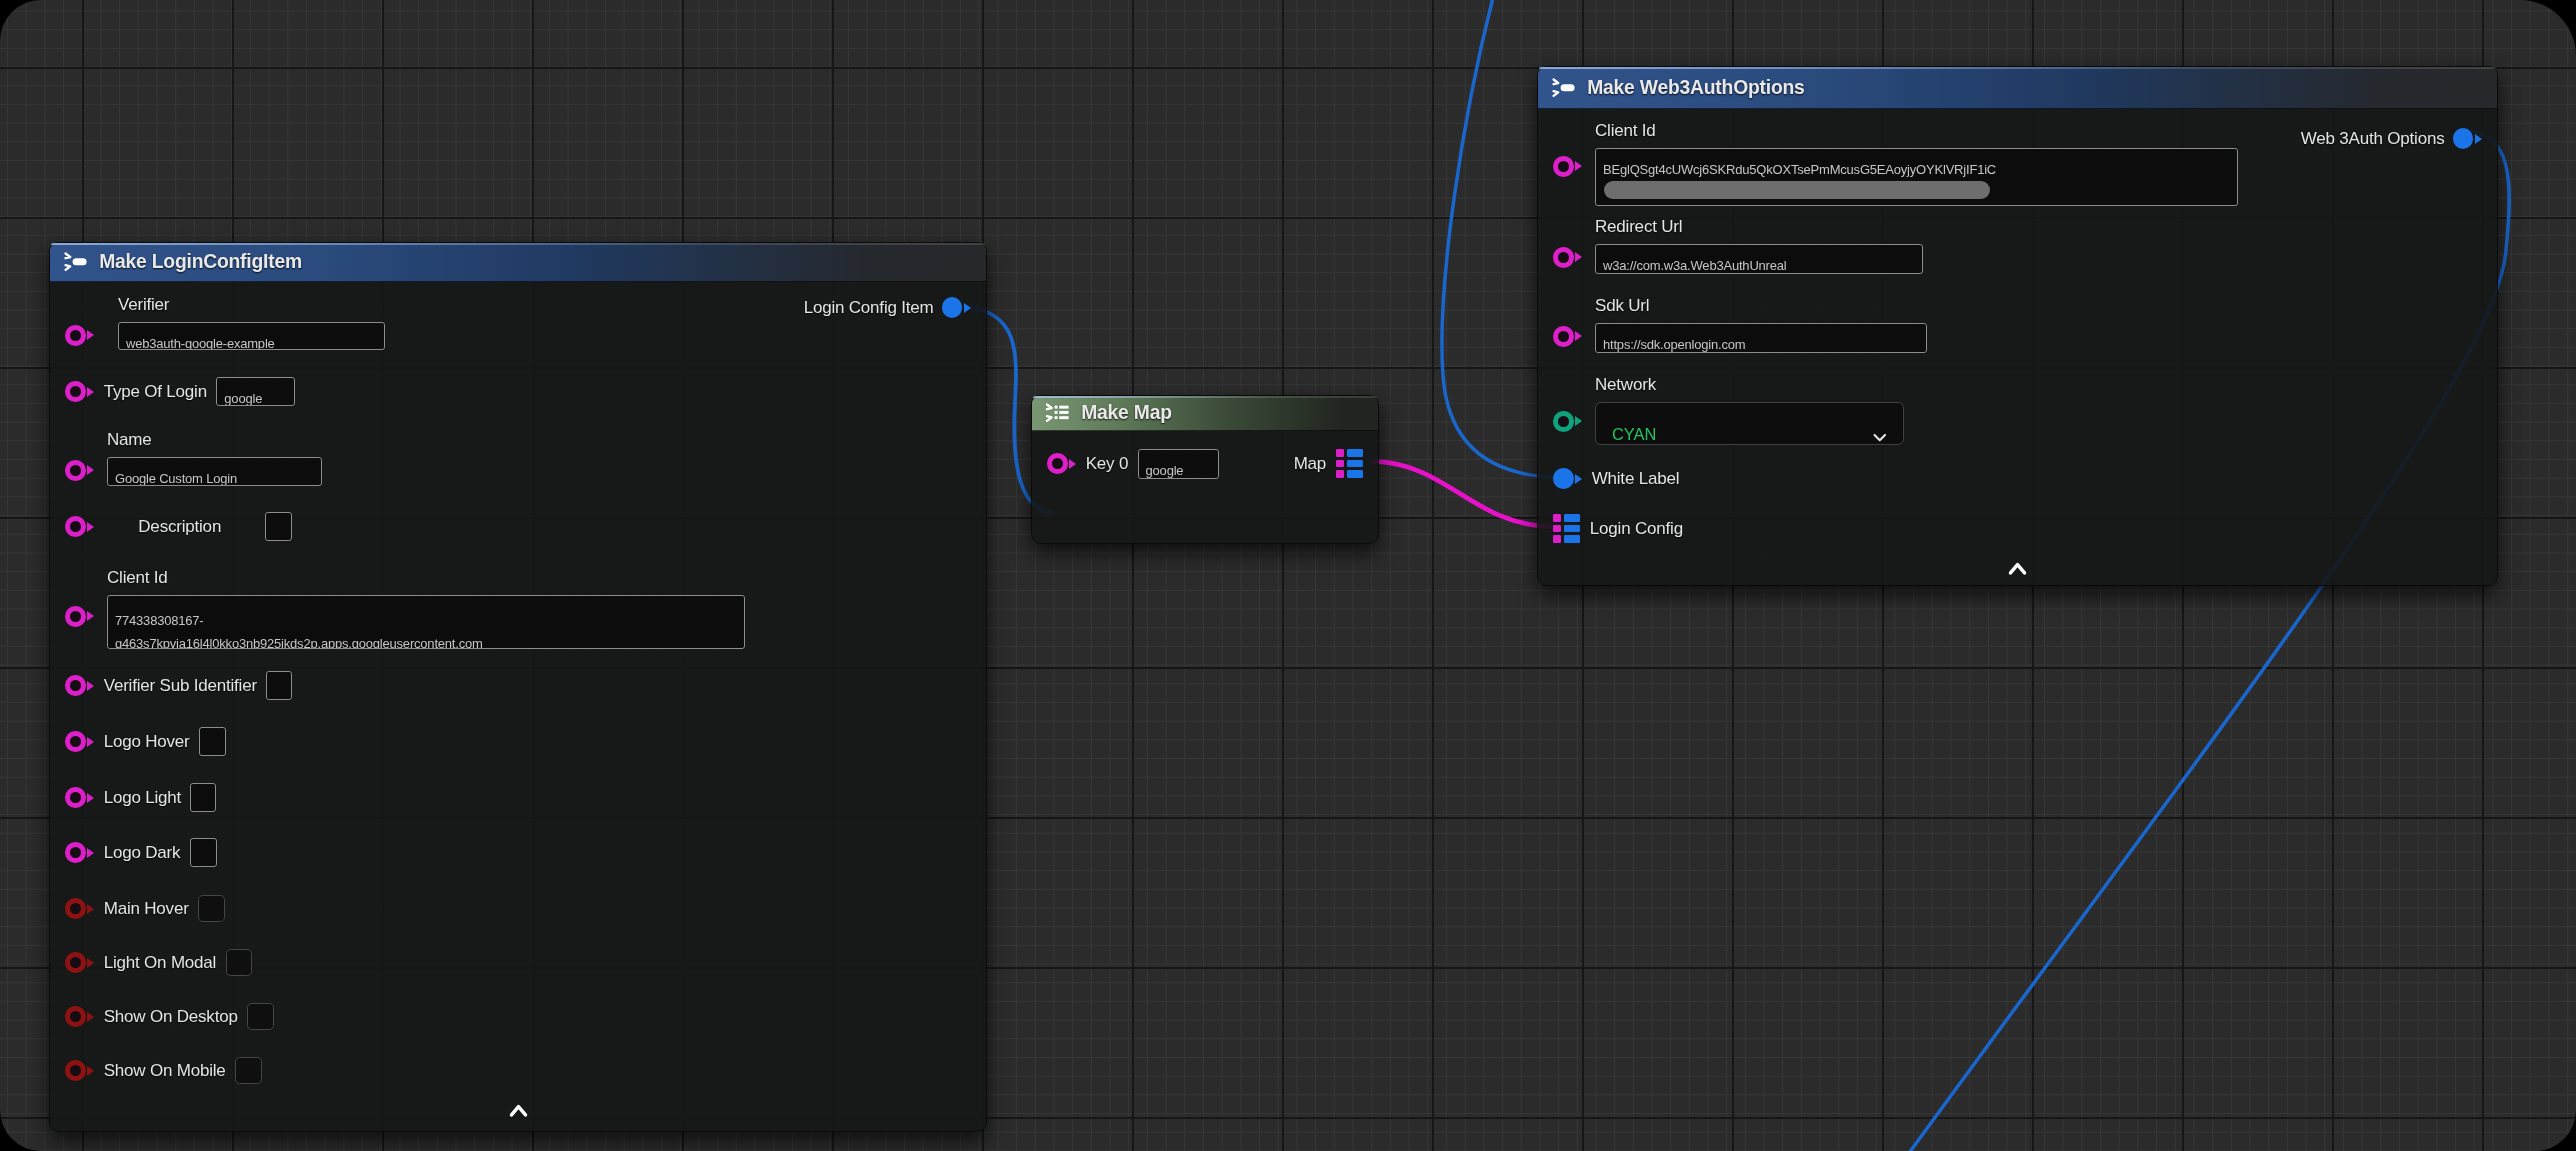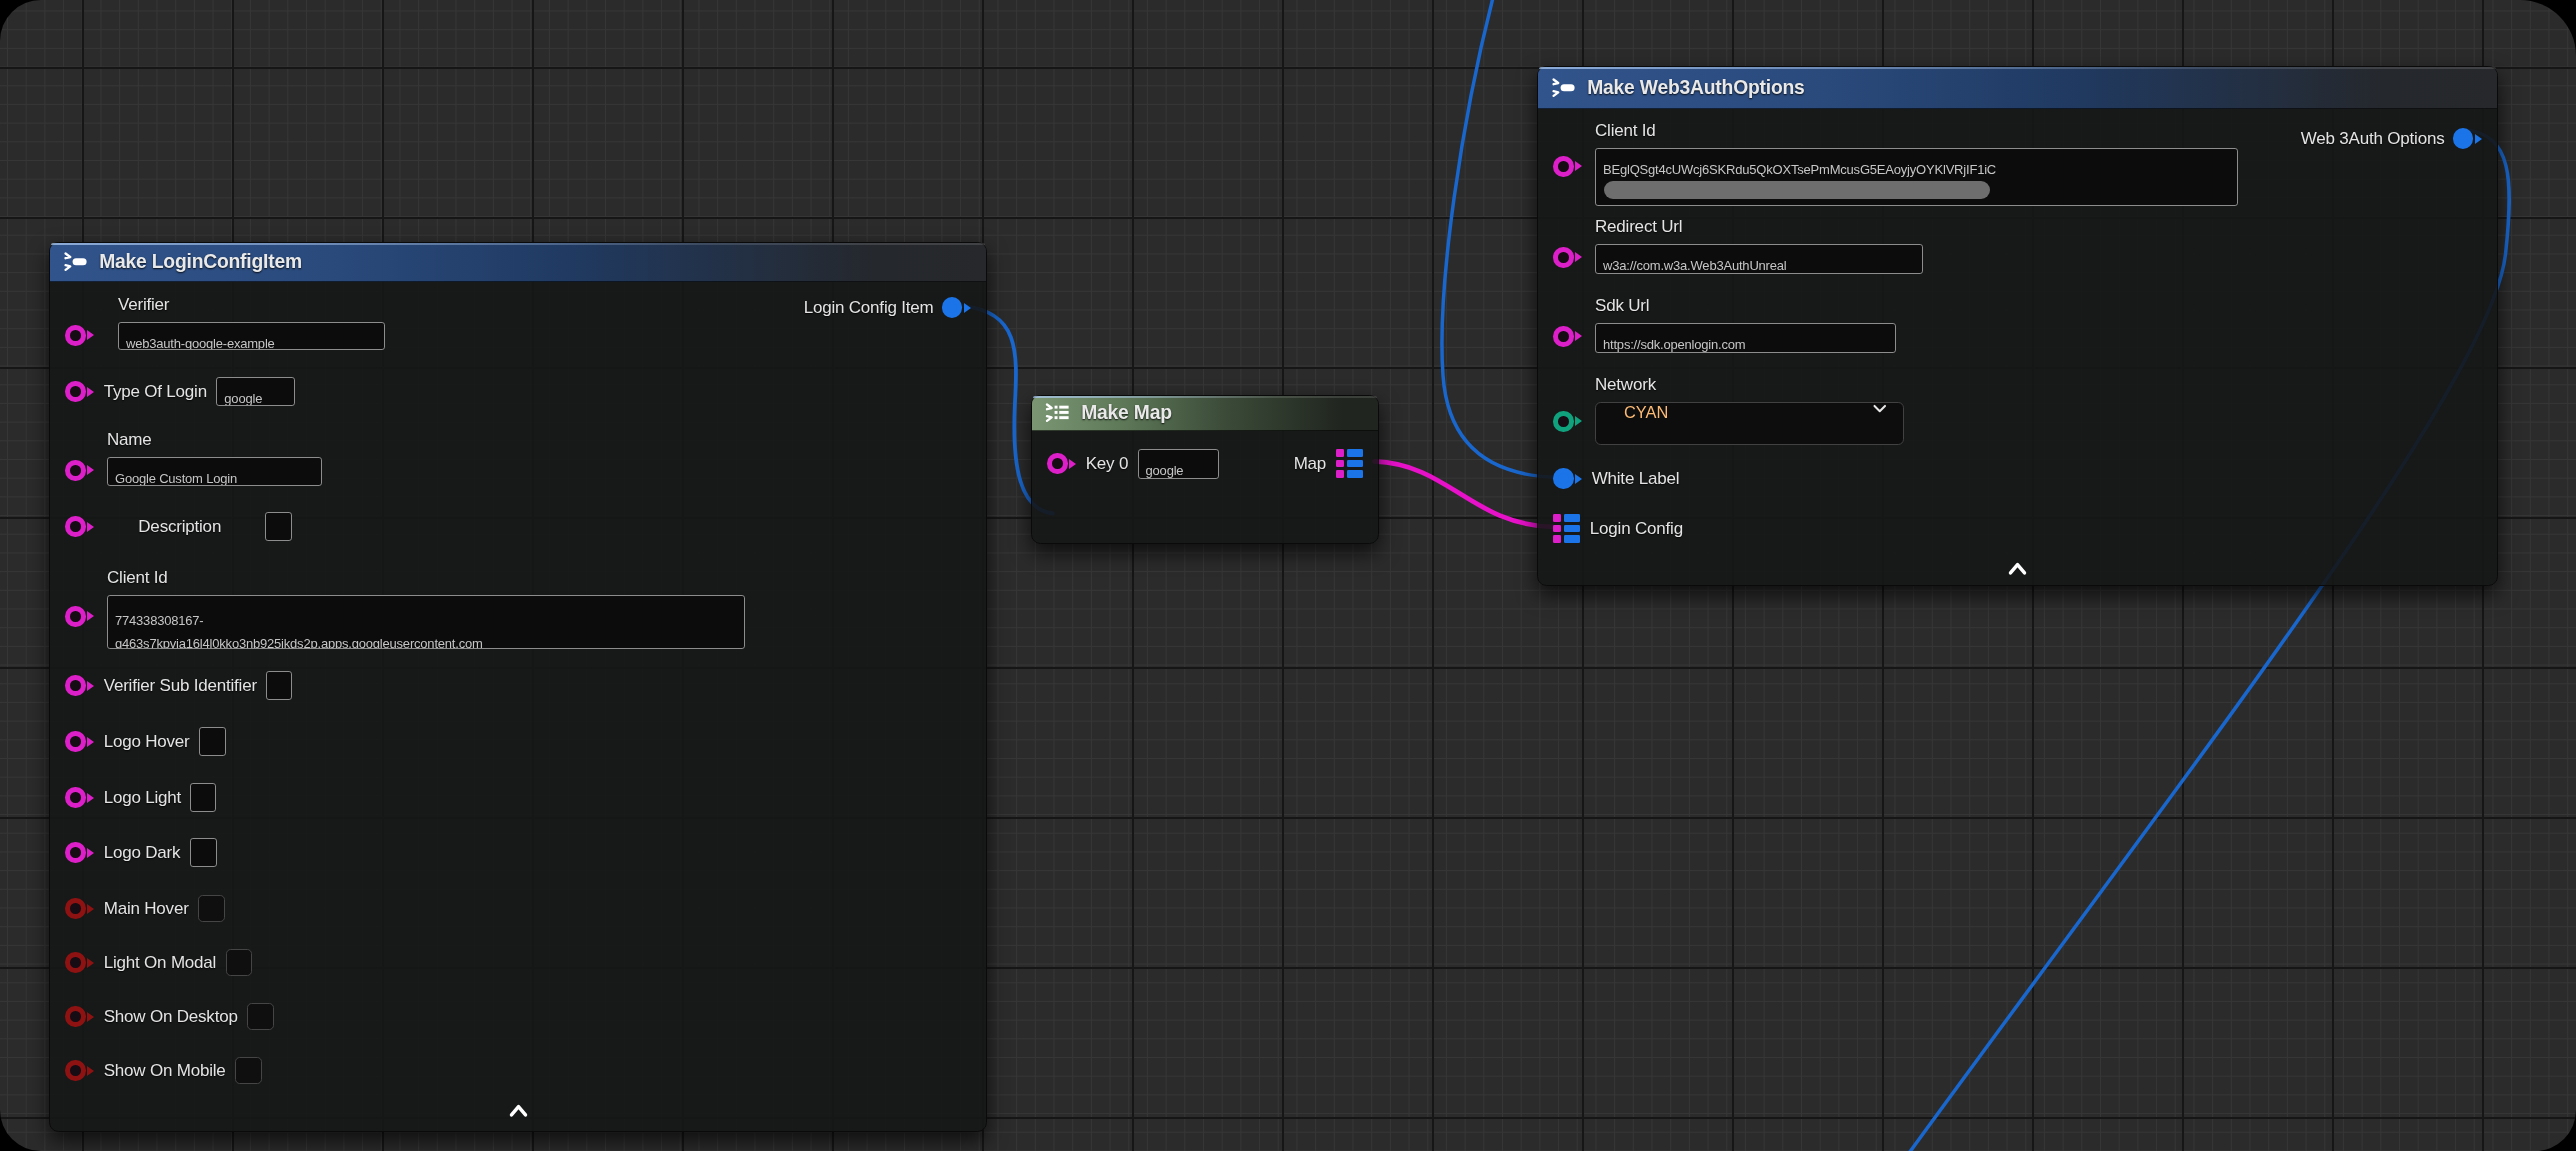--- a/index.html
+++ b/index.html
@@ -41,22 +41,22 @@
   .pin.abs{position:absolute;left:15px;}
   .mappin{display:inline-grid;grid-template-columns:8.2px 16.4px;gap:2.9px;flex:none;}
   .mappin i{height:7.6px;border-radius:1.2px;display:block;}
   .mappin .mk{background:var(--pink,#dc1fc8);}
   .mappin .mv{background:var(--blue,#1b74e8);}
   
   .tbox{background:#0c0c0c;border:1.2px solid #8d8d8d;border-radius:2.9px;color:#c6c6c6;
     font-size:13px;padding:13px 7px;box-sizing:border-box;white-space:nowrap;overflow:hidden;letter-spacing:-0.2px;}
   .tbox.small{min-width:24.6px;min-height:28px;}
   .checkbox{width:24.6px;height:24.6px;flex:none;background:rgba(14,14,14,.85);border:1.5px solid #454545;border-radius:4.7px;}
-  .dropdown{background:#0d0d0d;border:1.2px solid #414141;border-radius:5.8px;display:flex;align-items:flex-start;
-    justify-content:space-between;padding:0 15px 0 28px;box-sizing:border-box;color:#fdba74;font-size:16.4px;}
+  .dropdown{background:#0d0d0d;border:1.2px solid #414141;border-radius:5.8px;display:flex;align-items:flex-end;
+    justify-content:space-between;padding:0 15px 0 16px;box-sizing:border-box;color:#22c55e;font-size:16.4px;}
   .scrollbar{height:18.7px;border-radius:9.4px;background:#6e6e6e;}
   .chev{position:absolute;}
   .addpin{display:inline-flex;align-items:center;gap:8.2px;}
   .hicon{flex:none;}
 </style>
 </head>
 <body>
 
 <div class="canvas">
 
@@ -282,21 +282,21 @@
       <span class="plabel">Redirect Url</span>
       <div class="tbox" style="width:328px;height:30px;margin-top:3.5px;">w3a://com.w3a.Web3AuthUnreal</div>
     </div>
 
     <span class="pin abs" style="top: 259px; --pin: #DC1FC8;">
         <i class="ring"></i>
         <i class="arr"></i>
       </span>
     <div class="stack" style="top:226px;">
       <span class="plabel">Sdk Url</span>
-      <div class="tbox" style="width:301px;height:30px;margin-top:3.5px;">https://sdk.openlogin.com</div>
+      <div class="tbox" style="width:332px;height:30px;margin-top:3.5px;">https://sdk.openlogin.com</div>
     </div>
 
     <span class="pin abs" style="top: 344px; --pin: #10A17D;">
         <i class="ring"></i>
         <i class="arr"></i>
       </span>
     <div class="stack" style="top:305px;">
       <span class="plabel">Network</span>
       <div class="dropdown" style="width:309px;height:43px;margin-top:3.5px;">
         <span>CYAN</span>

